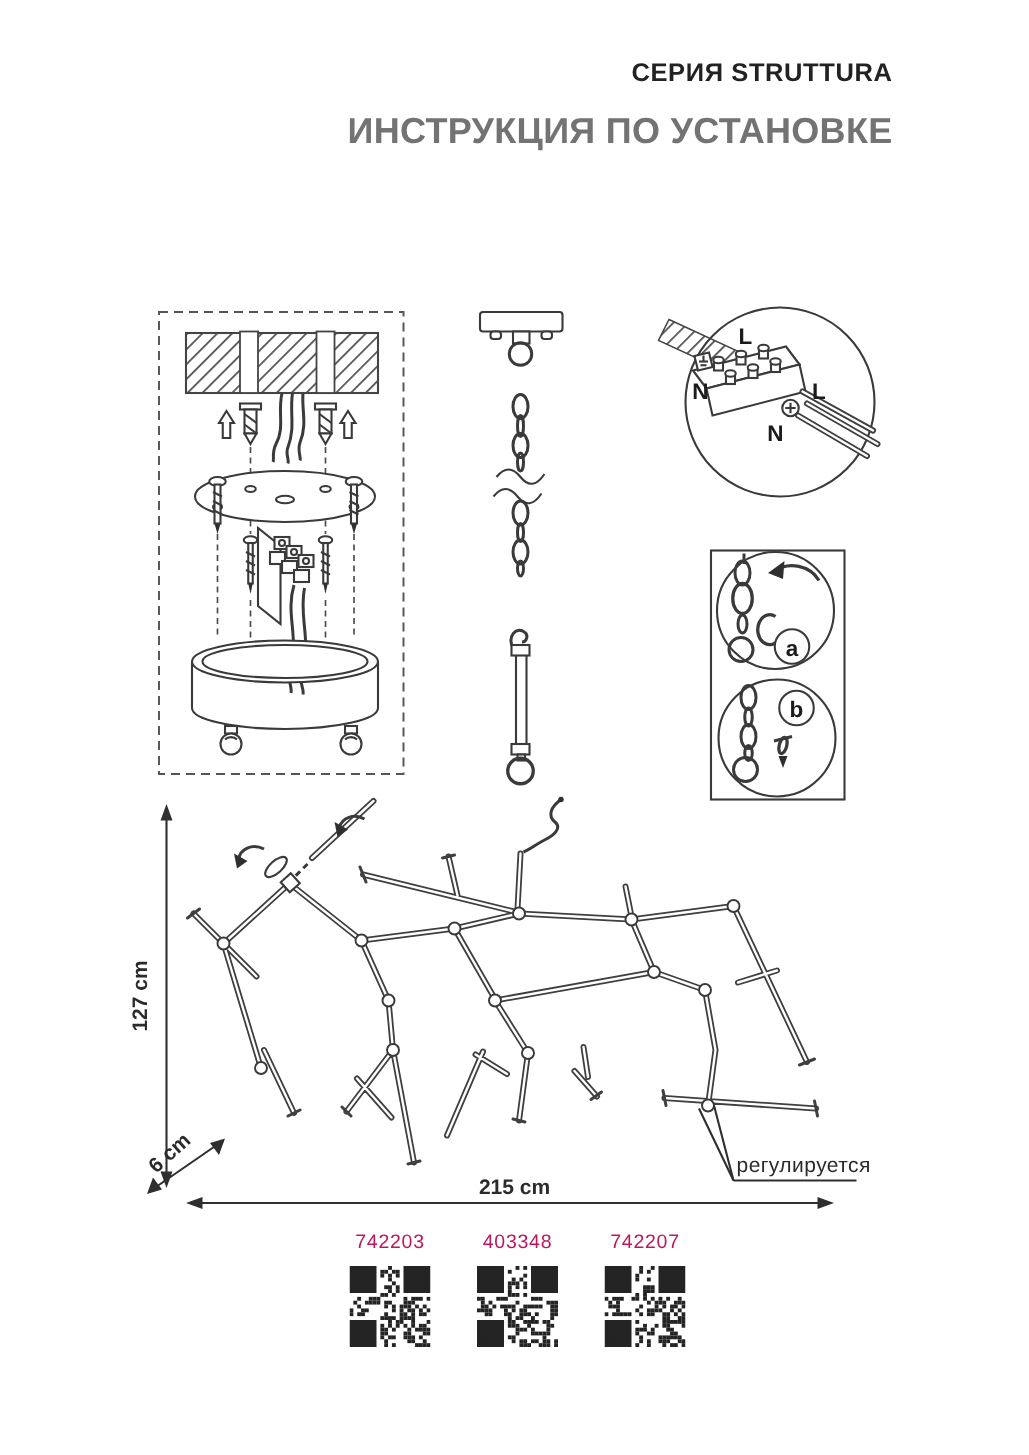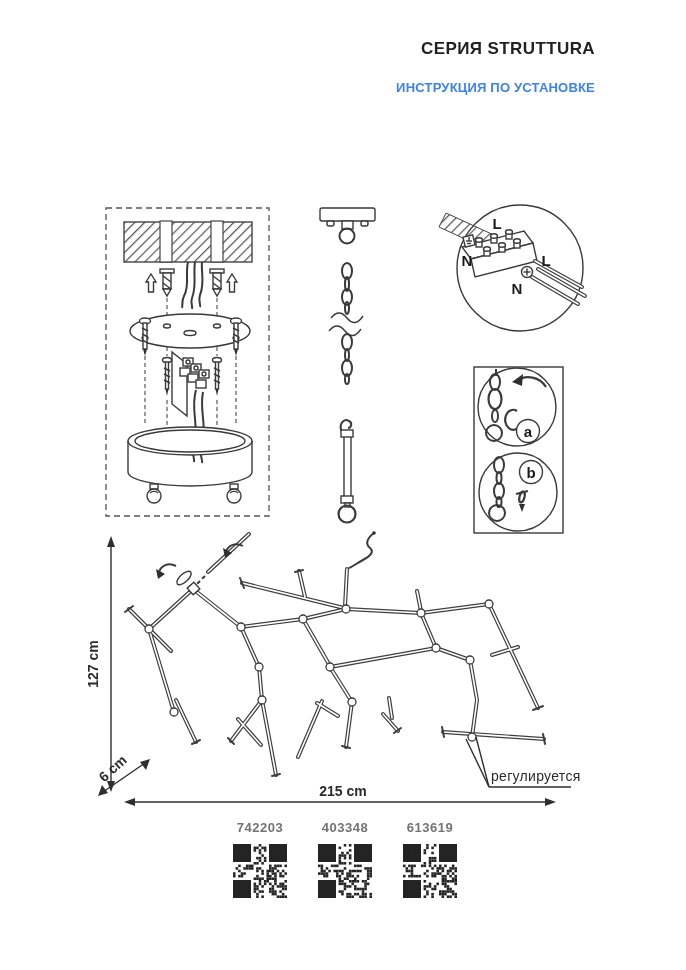--- a/index.html
+++ b/index.html
@@ -3,42 +3,42 @@
 <meta charset="utf-8">
 <style>
   html,body{margin:0;padding:0;background:#e9e9e9;}
   .page{
     position:relative;width:686px;height:970px;margin:0 auto;
     background:#ffffff;overflow:hidden;
     font-family:"Liberation Sans",sans-serif;color:#2a2a2a;padding-left:16px;
   }
   .hdr{position:absolute;top:36px;right:107px;text-align:right;}
   .hdr .series{font-weight:bold;font-size:17px;line-height:26px;letter-spacing:.4px;color:#222;}
-  .hdr .instruction{margin-top:14px;font-weight:bold;font-size:13px;line-height:24px;letter-spacing:.2px;color:#3b82f6;}
+  .hdr .instruction{margin-top:14px;font-weight:bold;font-size:24px;line-height:24px;letter-spacing:.2px;color:#737373;}
   svg.art{position:absolute;left:0;top:0;}
   svg.art text{font-family:"Liberation Sans",sans-serif;}
   .ln{stroke:#3a3a3a;stroke-width:1.4;fill:none;}
   .ln2{stroke:#3a3a3a;stroke-width:2;fill:none;}
   .lnw{stroke:#3a3a3a;stroke-width:2.2;fill:none;}
   .dash{stroke:#4a4a4a;stroke-width:1.1;fill:none;stroke-dasharray:4 3;}
   .boxdash{stroke:#555;stroke-width:1.3;fill:none;stroke-dasharray:6 4;}
   .wfill{fill:#ffffff;stroke:#3a3a3a;stroke-width:1.4;}
   .tube{stroke:#3f3f3f;stroke-width:4;fill:none;stroke-linecap:round;}
   .tube2{stroke:#ffffff;stroke-width:1.6;fill:none;stroke-linecap:round;}
   .hub{fill:#ffffff;stroke:#3a3a3a;stroke-width:1.3;}
   .tick{stroke:#3f3f3f;stroke-width:2;fill:none;stroke-linecap:round;}
   .dim{stroke:#2f2f2f;stroke-width:1.4;fill:none;}
   .head{fill:#2f2f2f;stroke:none;}
   .dimtext{font-size:14px;font-weight:bold;fill:#2b2b2b;}
   .lbl{font-size:15px;font-weight:bold;fill:#1b1b1b;}
   .badge{font-size:15px;font-weight:bold;fill:#1b1b1b;text-anchor:middle;}
   .callout{font-size:14px;fill:#2b2b2b;letter-spacing:.3px;}
   .qr-row{position:absolute;left:233px;top:820px;display:flex;gap:31px;}
   .qr-item{width:54px;display:flex;flex-direction:column;align-items:center;}
-  .qr-label{font-size:13px;font-weight:bold;color:#737373;letter-spacing:.5px;margin-bottom:9px;white-space:nowrap;}
+  .qr-label{font-size:13px;font-weight:normal;color:#be185d;letter-spacing:.5px;margin-bottom:9px;white-space:nowrap;}
   .qr-svg{width:54px;height:54px;background:#fff;display:block;}
   .qr-svg rect{fill:#242424;}
 </style>
 </head>
 <body>
 
 <div class="page">
 
   <div class="hdr">
     <div class="series">
@@ -627,21 +627,21 @@
           <rect x="2" y="2" width="3" height="3"></rect>
           <rect x="14" y="0" width="7" height="7"></rect>
           <rect x="15" y="1" width="5" height="5" fill="#fff"></rect>
           <rect x="16" y="2" width="3" height="3"></rect>
           <rect x="0" y="14" width="7" height="7"></rect>
           <rect x="1" y="15" width="5" height="5" fill="#fff"></rect>
           <rect x="2" y="16" width="3" height="3"></rect>
         </svg>
     </div>
     <div class="qr-item">
-      <div class="qr-label">613619</div>
+      <div class="qr-label">742207</div>
       <svg class="qr-svg" viewBox="0 0 21 21">
           <rect x="9" y="0" width="1" height="1"></rect>
           <rect x="12" y="0" width="1" height="1"></rect>
           <rect x="9" y="1" width="1" height="1"></rect>
           <rect x="11" y="1" width="1" height="1"></rect>
           <rect x="8" y="2" width="1" height="1"></rect>
           <rect x="8" y="3" width="1" height="1"></rect>
           <rect x="11" y="3" width="1" height="1"></rect>
           <rect x="10" y="5" width="1" height="1"></rect>
           <rect x="11" y="5" width="1" height="1"></rect>

